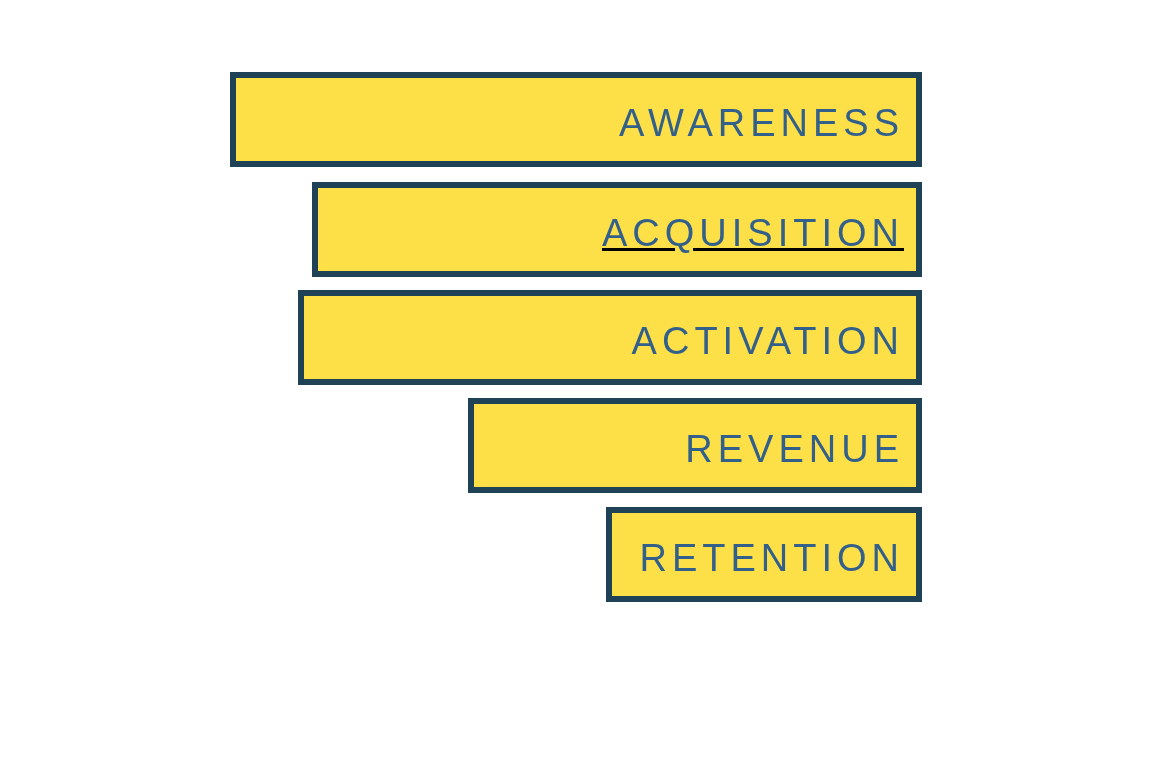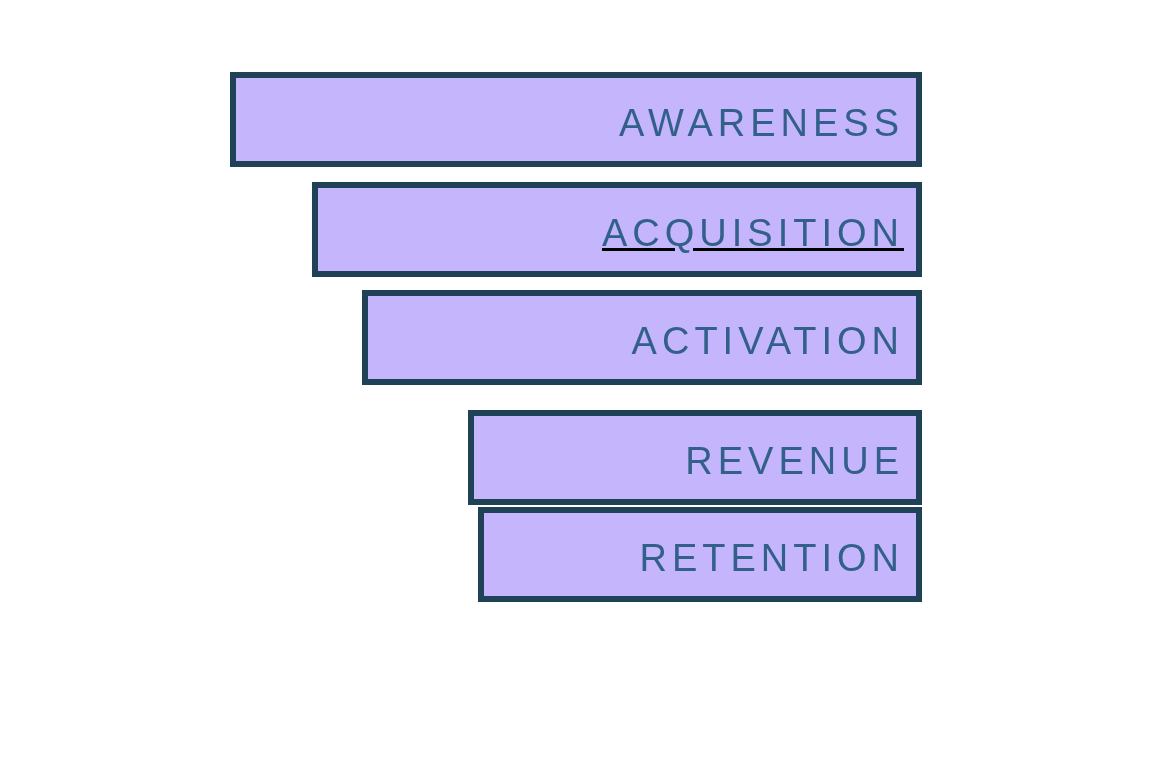--- a/index.html
+++ b/index.html
@@ -13,40 +13,40 @@
     height: 782px;
     background: #ffffff;
     overflow: hidden;
     font-family: "Liberation Sans", "DejaVu Sans", sans-serif;
   }
   .funnel-bar {
     position: absolute;
     right: 230px;
     height: 95px;
     box-sizing: border-box;
-    background: #c4b5fd;
+    background: #fde047;
     border: 6px solid #1f4257;
     display: flex;
     align-items: center;
     justify-content: flex-end;
     padding: 6px 12px 0 0;
   }
   .funnel-bar .label {
     color: #33608a;
     font-size: 38px;
     font-weight: 400;
     letter-spacing: 5px;
     white-space: nowrap;
     line-height: 1;
   }
   .bar-0 { top: 72px;  width: 692px; }
   .bar-1 { top: 182px; width: 610px; text-decoration: underline; }
-  .bar-2 { top: 290px; width: 560px; }
-  .bar-3 { top: 398px; width: 454px; margin-top: 12px; }
-  .bar-4 { top: 507px; width: 444px; padding-left: 16px; }
+  .bar-2 { top: 290px; width: 624px; }
+  .bar-3 { top: 398px; width: 454px; }
+  .bar-4 { top: 507px; width: 316px; padding-left: 16px; }
   .bar-5 { top: 614px; width: 300px; }
 </style>
 </head>
 <body>
 
 <div class="canvas">
 
   <div class="funnel-bar bar-0">
     <span class="label">AWARENESS</span>
   </div>

